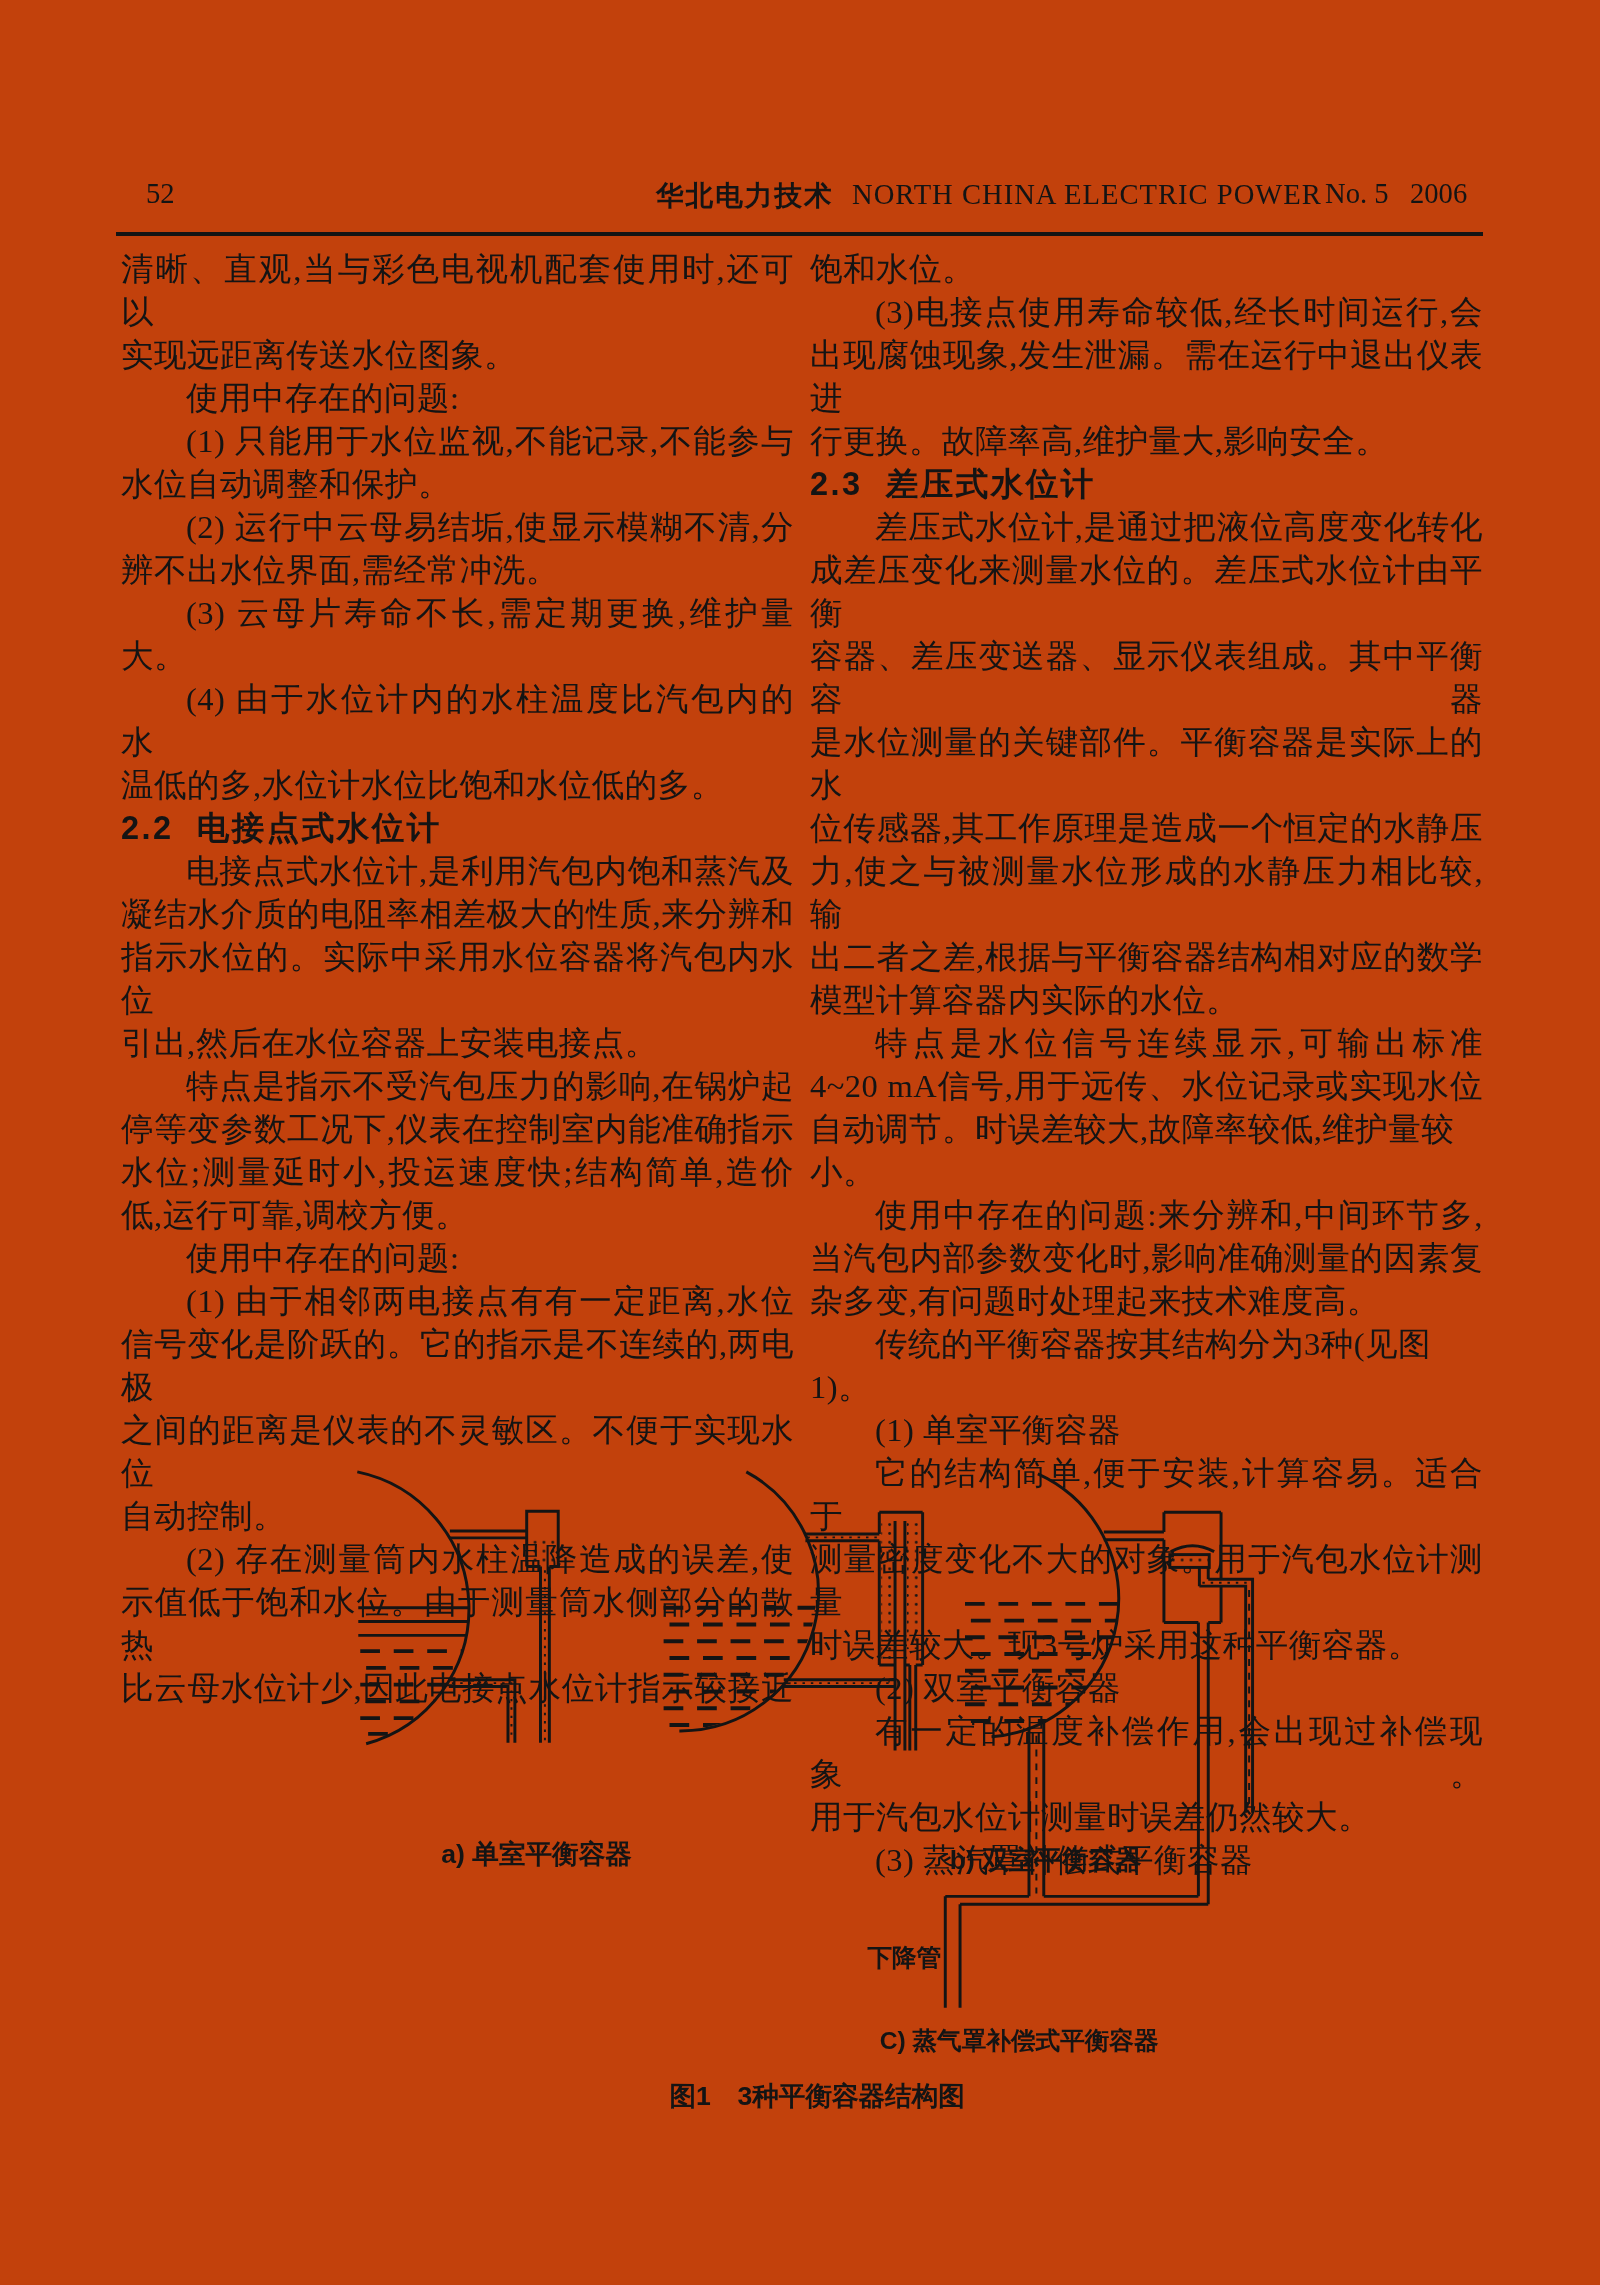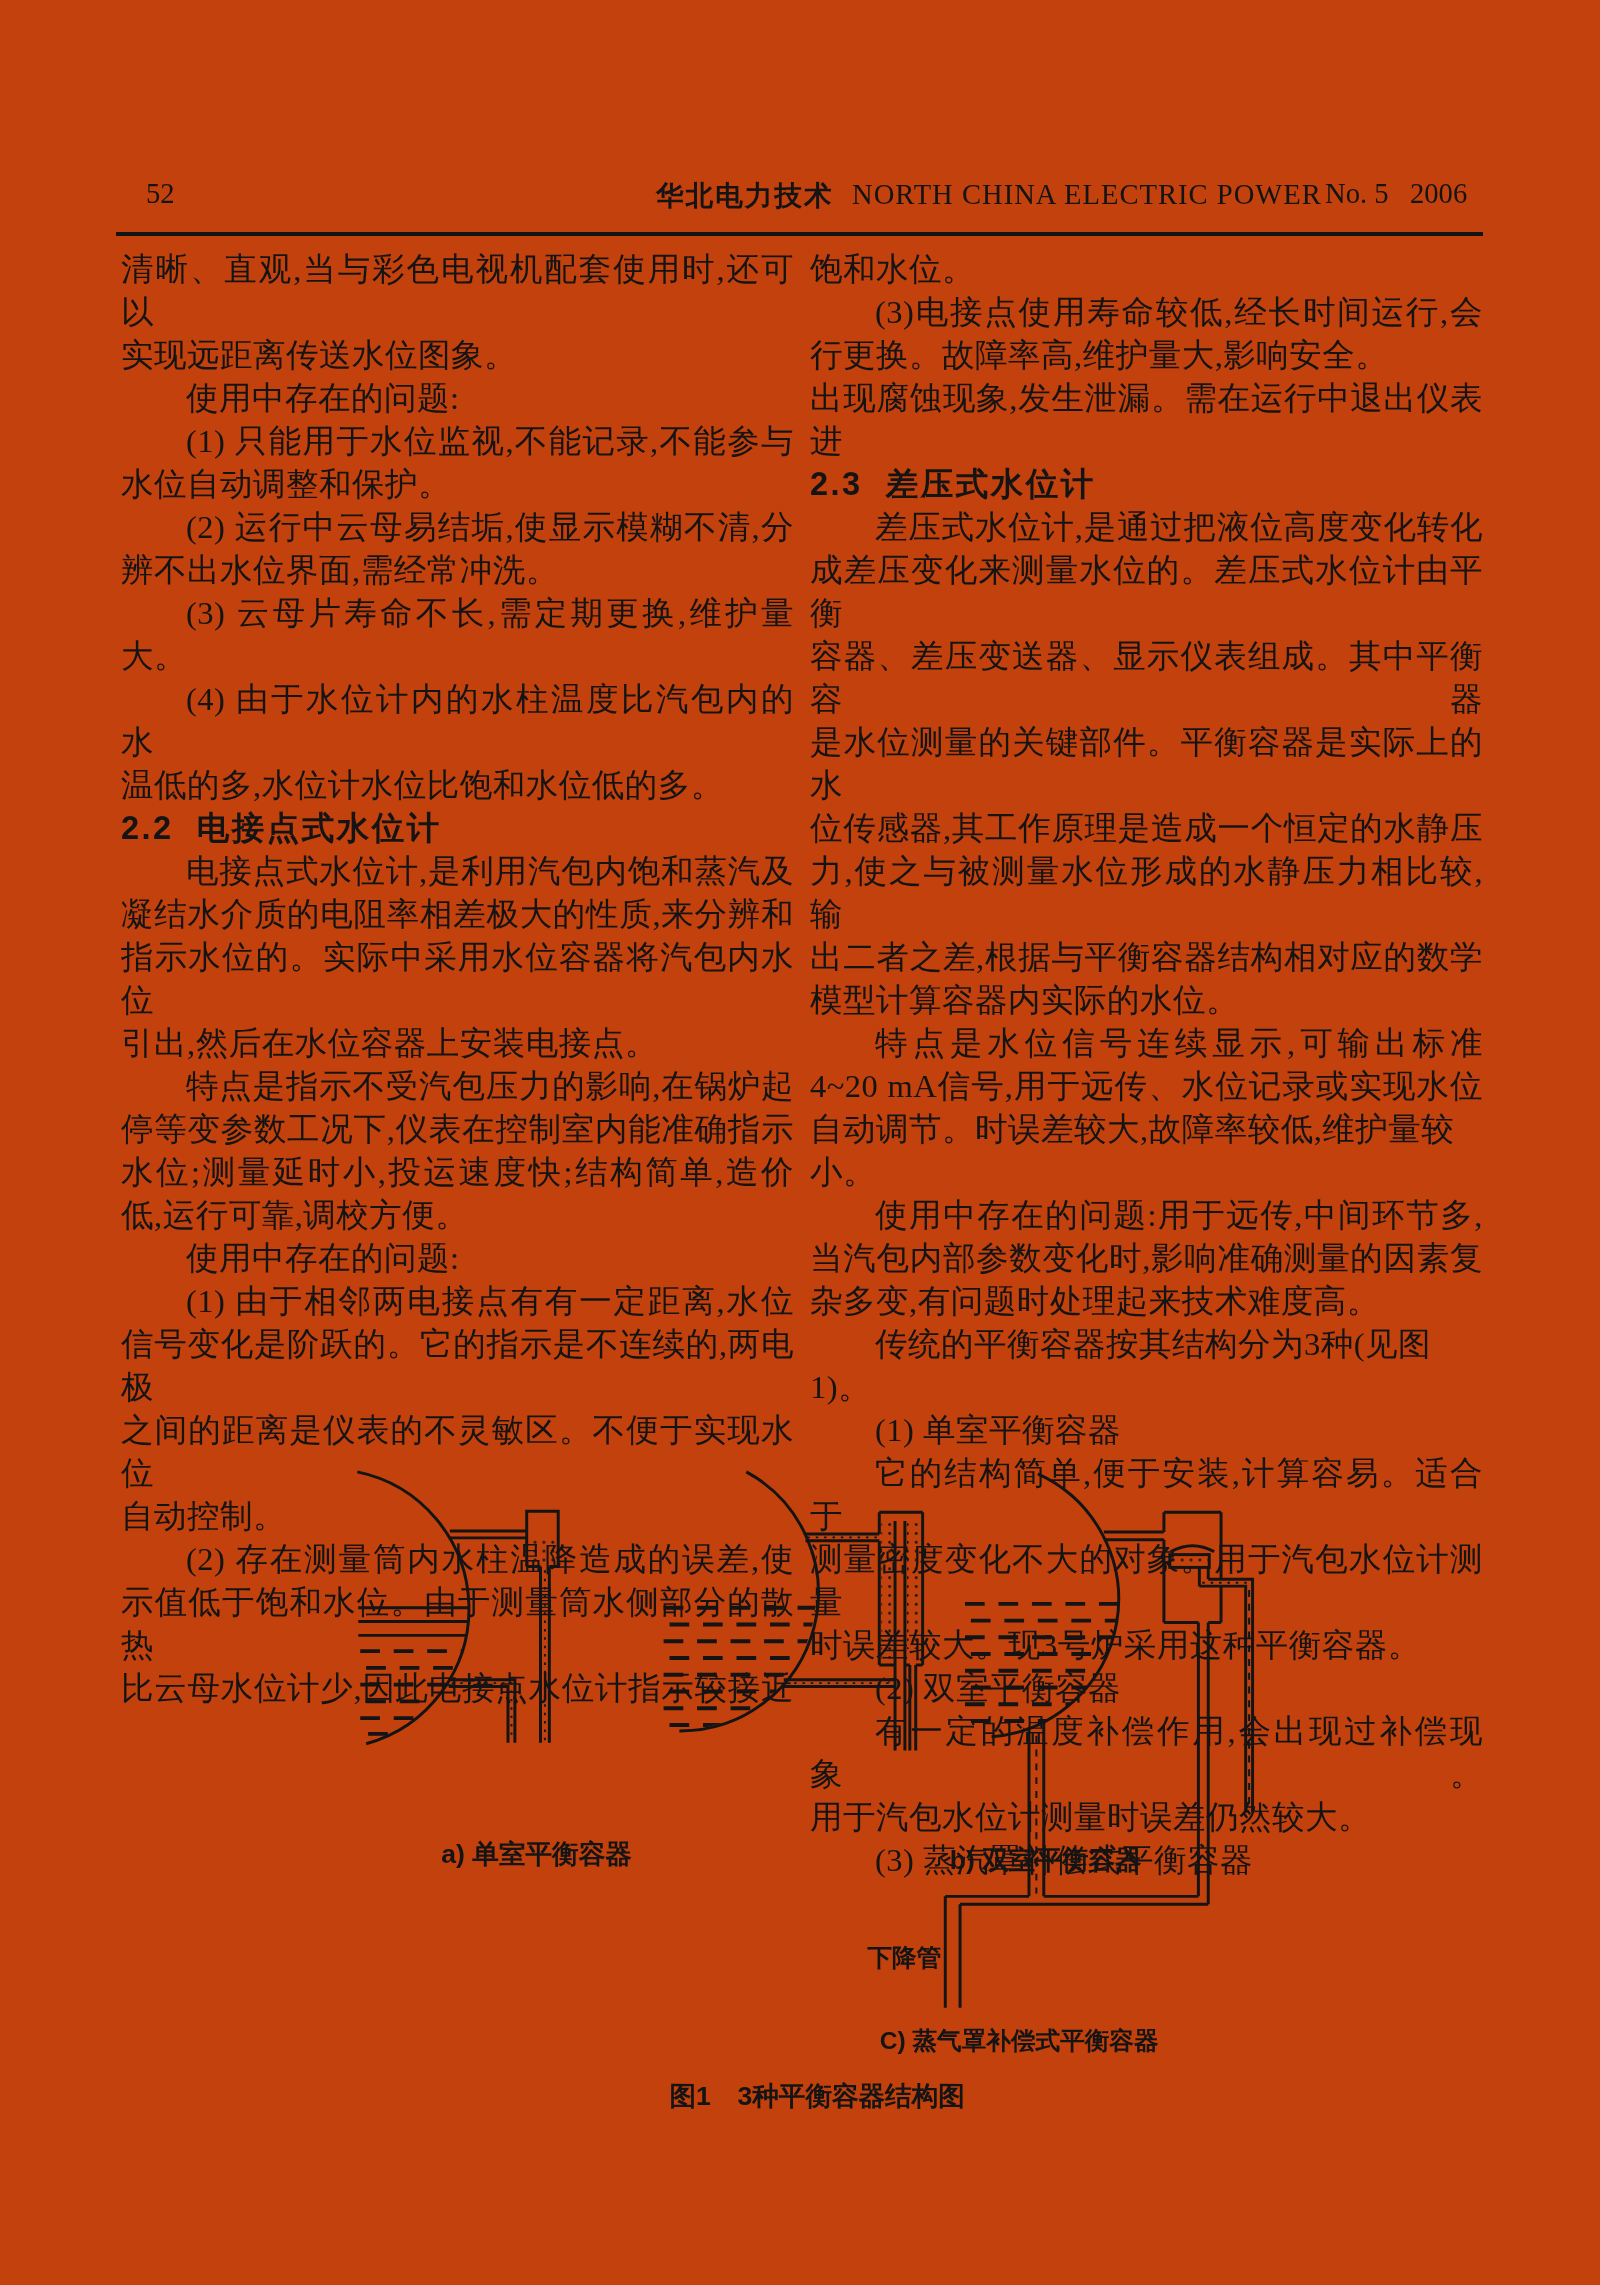--- a/index.html
+++ b/index.html
@@ -68,35 +68,35 @@
       <div class="line justify">信号变化是阶跃的。它的指示是不连续的,两电极</div>
       <div class="line justify">之间的距离是仪表的不灵敏区。不便于实现水位</div>
       <div class="line">自动控制。</div>
       <div class="line indent justify">(2) 存在测量筒内水柱温降造成的误差,使</div>
       <div class="line justify">示值低于饱和水位。由于测量筒水侧部分的散热</div>
       <div class="line justify">比云母水位计少,因此电接点水位计指示较接近</div>
     </div>
   <div class="col col-right">
       <div class="line">饱和水位。</div>
       <div class="line indent justify">(3)电接点使用寿命较低,经长时间运行,会</div>
+      <div class="line justify">出现腐蚀现象,发生泄漏。需在运行中退出仪表进</div>
       <div class="line">行更换。故障率高,维护量大,影响安全。</div>
-      <div class="line justify">出现腐蚀现象,发生泄漏。需在运行中退出仪表进</div>
       <div class="line bold">2.3  差压式水位计</div>
       <div class="line indent justify">差压式水位计,是通过把液位高度变化转化</div>
       <div class="line justify">成差压变化来测量水位的。差压式水位计由平衡</div>
       <div class="line justify">容器、差压变送器、显示仪表组成。其中平衡容器</div>
       <div class="line justify">是水位测量的关键部件。平衡容器是实际上的水</div>
       <div class="line justify">位传感器,其工作原理是造成一个恒定的水静压</div>
       <div class="line justify">力,使之与被测量水位形成的水静压力相比较,输</div>
       <div class="line justify">出二者之差,根据与平衡容器结构相对应的数学</div>
       <div class="line">模型计算容器内实际的水位。</div>
       <div class="line indent justify">特点是水位信号连续显示,可输出标准</div>
       <div class="line justify">4~20 mA信号,用于远传、水位记录或实现水位</div>
       <div class="line">自动调节。时误差较大,故障率较低,维护量较小。</div>
-      <div class="line indent justify">使用中存在的问题:用于远传,中间环节多,</div>
+      <div class="line indent justify">使用中存在的问题:来分辨和,中间环节多,</div>
       <div class="line justify">当汽包内部参数变化时,影响准确测量的因素复</div>
       <div class="line">杂多变,有问题时处理起来技术难度高。</div>
       <div class="line indent">传统的平衡容器按其结构分为3种(见图1)。</div>
       <div class="line indent">(1) 单室平衡容器</div>
       <div class="line indent justify">它的结构简单,便于安装,计算容易。适合于</div>
       <div class="line justify">测量密度变化不大的对象。用于汽包水位计测量</div>
       <div class="line">时误差较大。现3号炉采用这种平衡容器。</div>
       <div class="line indent">(2) 双室平衡容器</div>
       <div class="line indent justify">有一定的温度补偿作用,会出现过补偿现象。</div>
       <div class="line">用于汽包水位计测量时误差仍然较大。</div>

